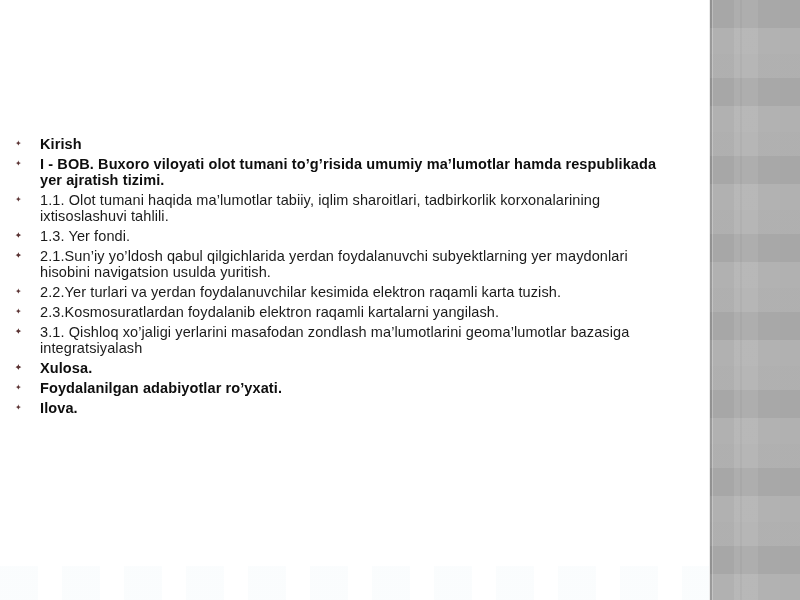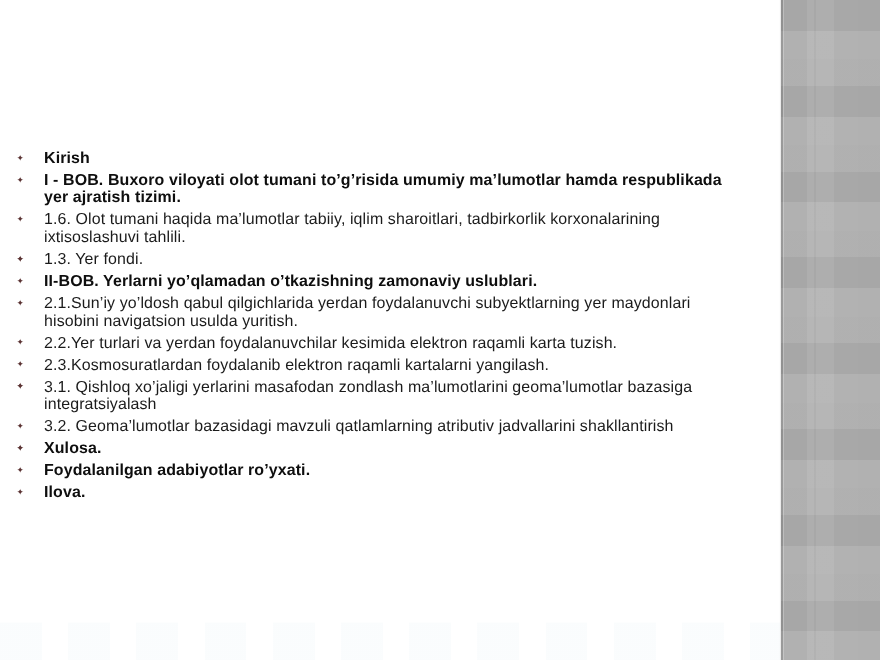--- a/index.html
+++ b/index.html
@@ -78,30 +78,30 @@
   }
 </style>
 </head>
 <body>
 
 <div class="slide">
   <div class="content">
     <ul class="toc-list">
         <li class="toc-item bold"><span class="bullet">✦</span><span>Kirish</span></li>
         <li class="toc-item bold"><span class="bullet">✦</span><span>I - BOB. Buxoro viloyati olot tumani to’g’risida umumiy ma’lumotlar hamda respublikada yer ajratish tizimi.</span></li>
-        <li class="toc-item"><span class="bullet">✦</span><span>1.6. Olot tumani haqida ma’lumotlar tabiiy, iqlim sharoitlari, tadbirkorlik korxonalarining ixtisoslashuvi tahlili.</span></li>
+        <li class="toc-item"><span class="bullet">✦</span><span>1.1. Olot tumani haqida ma’lumotlar tabiiy, iqlim sharoitlari, tadbirkorlik korxonalarining ixtisoslashuvi tahlili.</span></li>
         <li class="toc-item"><span class="bullet">✦</span></li>
         <li class="toc-item"><span class="bullet">✦</span><span>1.3. Yer fondi.</span></li>
-        <li class="toc-item bold"><span class="bullet">✦</span><span>II-BOB. Yerlarni yo’qlamadan o’tkazishning zamonaviy uslublari.</span></li>
+        <li class="toc-item bold"><span class="bullet">✦</span></li>
         <li class="toc-item"><span class="bullet">✦</span><span>2.1.Sun’iy yo’ldosh qabul qilgichlarida yerdan foydalanuvchi subyektlarning yer maydonlari hisobini navigatsion usulda yuritish.</span></li>
         <li class="toc-item"><span class="bullet">✦</span><span>2.2.Yer turlari va yerdan foydalanuvchilar kesimida elektron raqamli karta tuzish.</span></li>
         <li class="toc-item"><span class="bullet">✦</span><span>2.3.Kosmosuratlardan foydalanib elektron raqamli kartalarni yangilash.</span></li>
         <li class="toc-item bold"><span class="bullet">✦</span></li>
         <li class="toc-item"><span class="bullet">✦</span><span>3.1. Qishloq xo’jaligi yerlarini masafodan zondlash ma’lumotlarini geoma’lumotlar bazasiga integratsiyalash</span></li>
-        <li class="toc-item"><span class="bullet">✦</span><span>3.2. Geoma’lumotlar bazasidagi mavzuli qatlamlarning atributiv jadvallarini shakllantirish</span></li>
+        <li class="toc-item"><span class="bullet">✦</span></li>
         <li class="toc-item"><span class="bullet">✦</span></li>
         <li class="toc-item bold"><span class="bullet">✦</span><span>Xulosa.</span></li>
         <li class="toc-item bold"><span class="bullet">✦</span><span>Foydalanilgan adabiyotlar ro’yxati.</span></li>
         <li class="toc-item bold"><span class="bullet">✦</span><span>Ilova.</span></li>
       </ul>
   </div>
   <div class="bottom-watermark"></div>
   <div class="side-texture"></div>
 </div>
 

